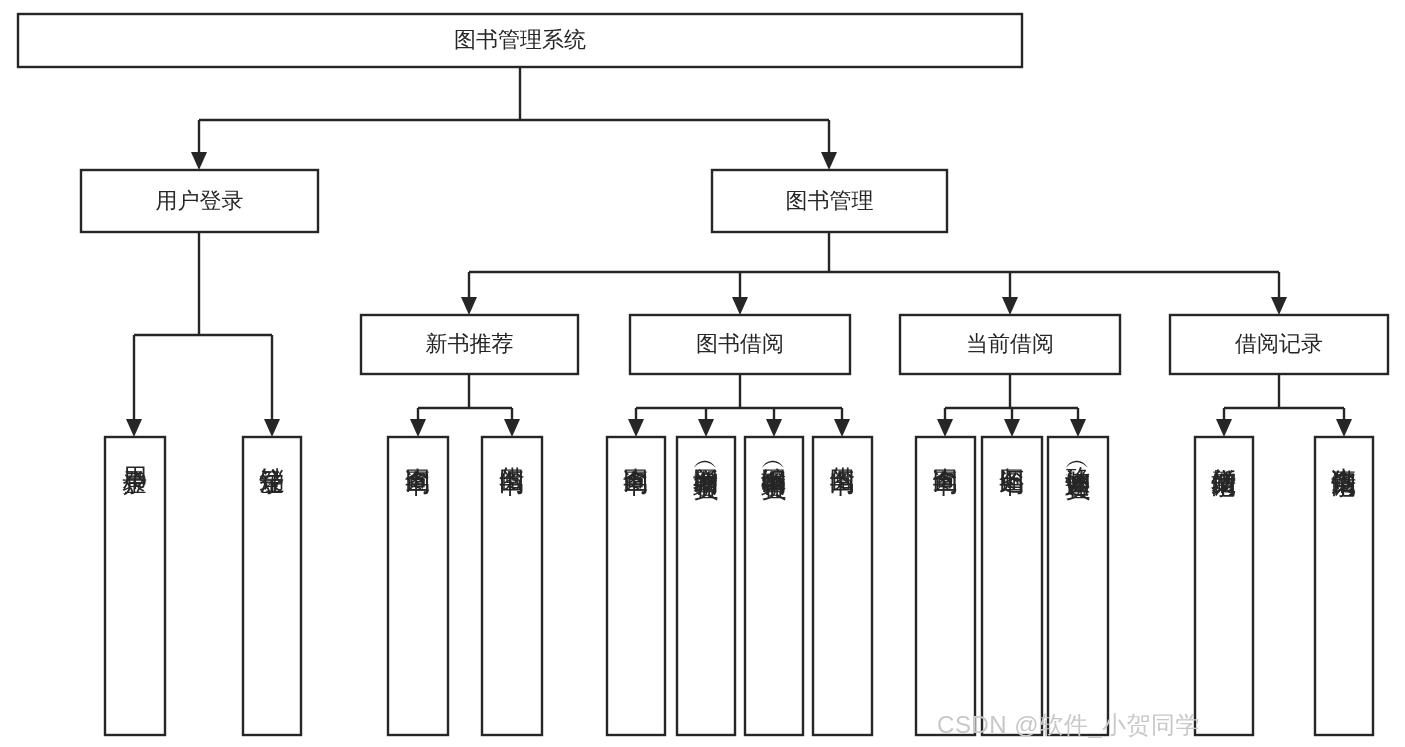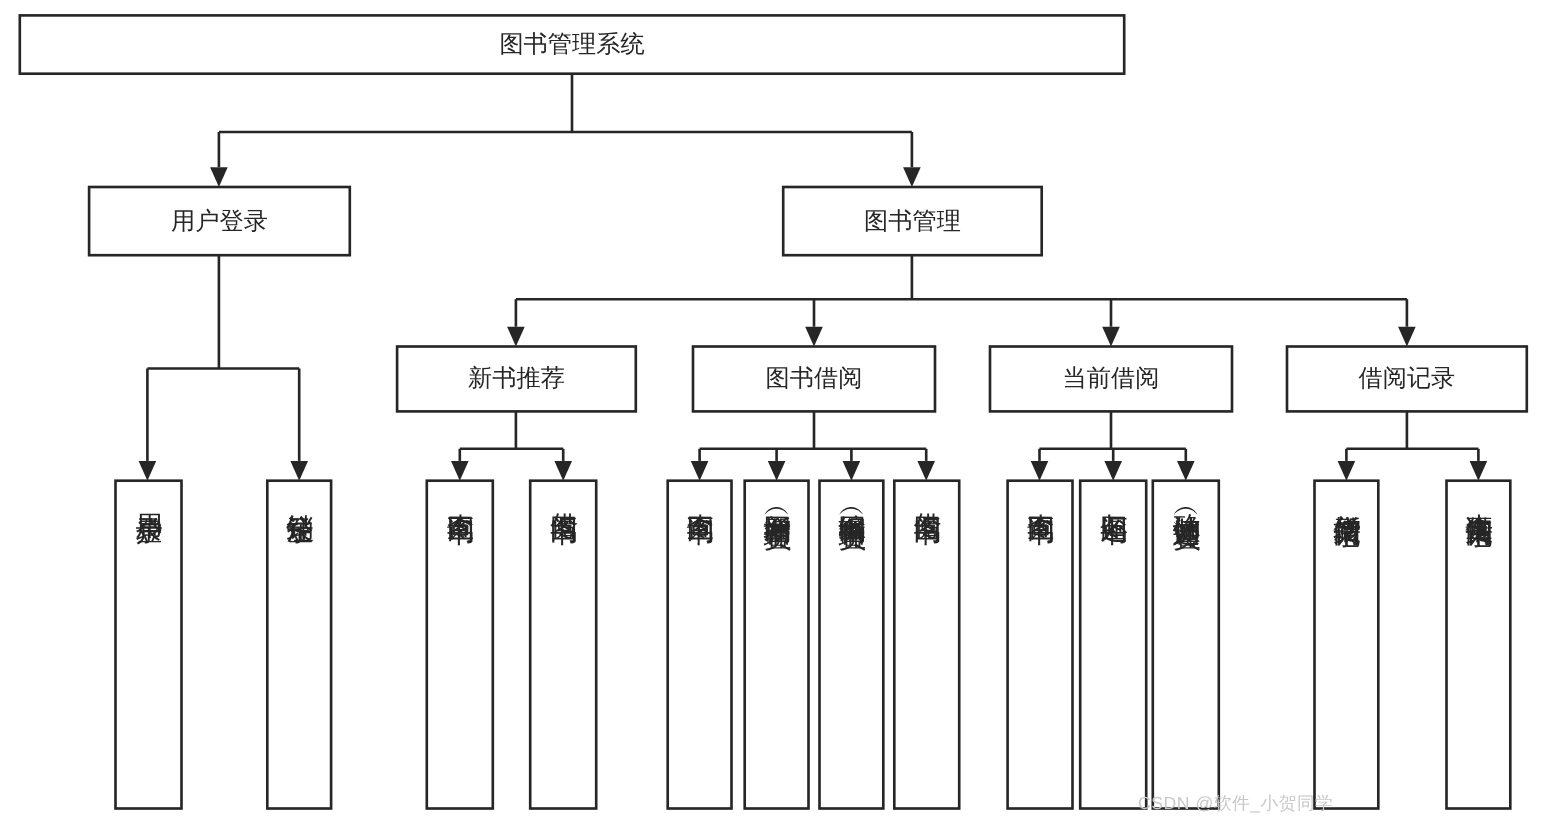--- a/index.html
+++ b/index.html
@@ -11,21 +11,20 @@
     width: 1405px;
     height: 747px;
     font-family: "Liberation Sans", "DejaVu Sans", sans-serif;
     overflow: hidden;
   }
   #diagram-root {
     position: relative;
     width: 1208px;
     height: 747px;
     background: #ffffff;
-    padding-left: 12px;
   }
   svg.canvas {
     position: absolute;
     left: 0;
     top: 0;
     width: 1405px;
     height: 747px;
   }
   .node-box {
     fill: #ffffff;
@@ -66,21 +65,21 @@
     letter-spacing: 1.5px;
     color: #262626;
     white-space: nowrap;
     text-align: center;
   }
   .watermark {
     position: absolute;
     right: 8px;
     bottom: 6px;
     font-family: "Liberation Sans", "DejaVu Sans", sans-serif;
-    font-size: 16px;
+    font-size: 24px;
     color: #c8c8c8;
     letter-spacing: 0.5px;
     white-space: nowrap;
     margin-top: 46px;
   }
 </style>
 </head>
 <body>
 
 <div id="diagram-root">

